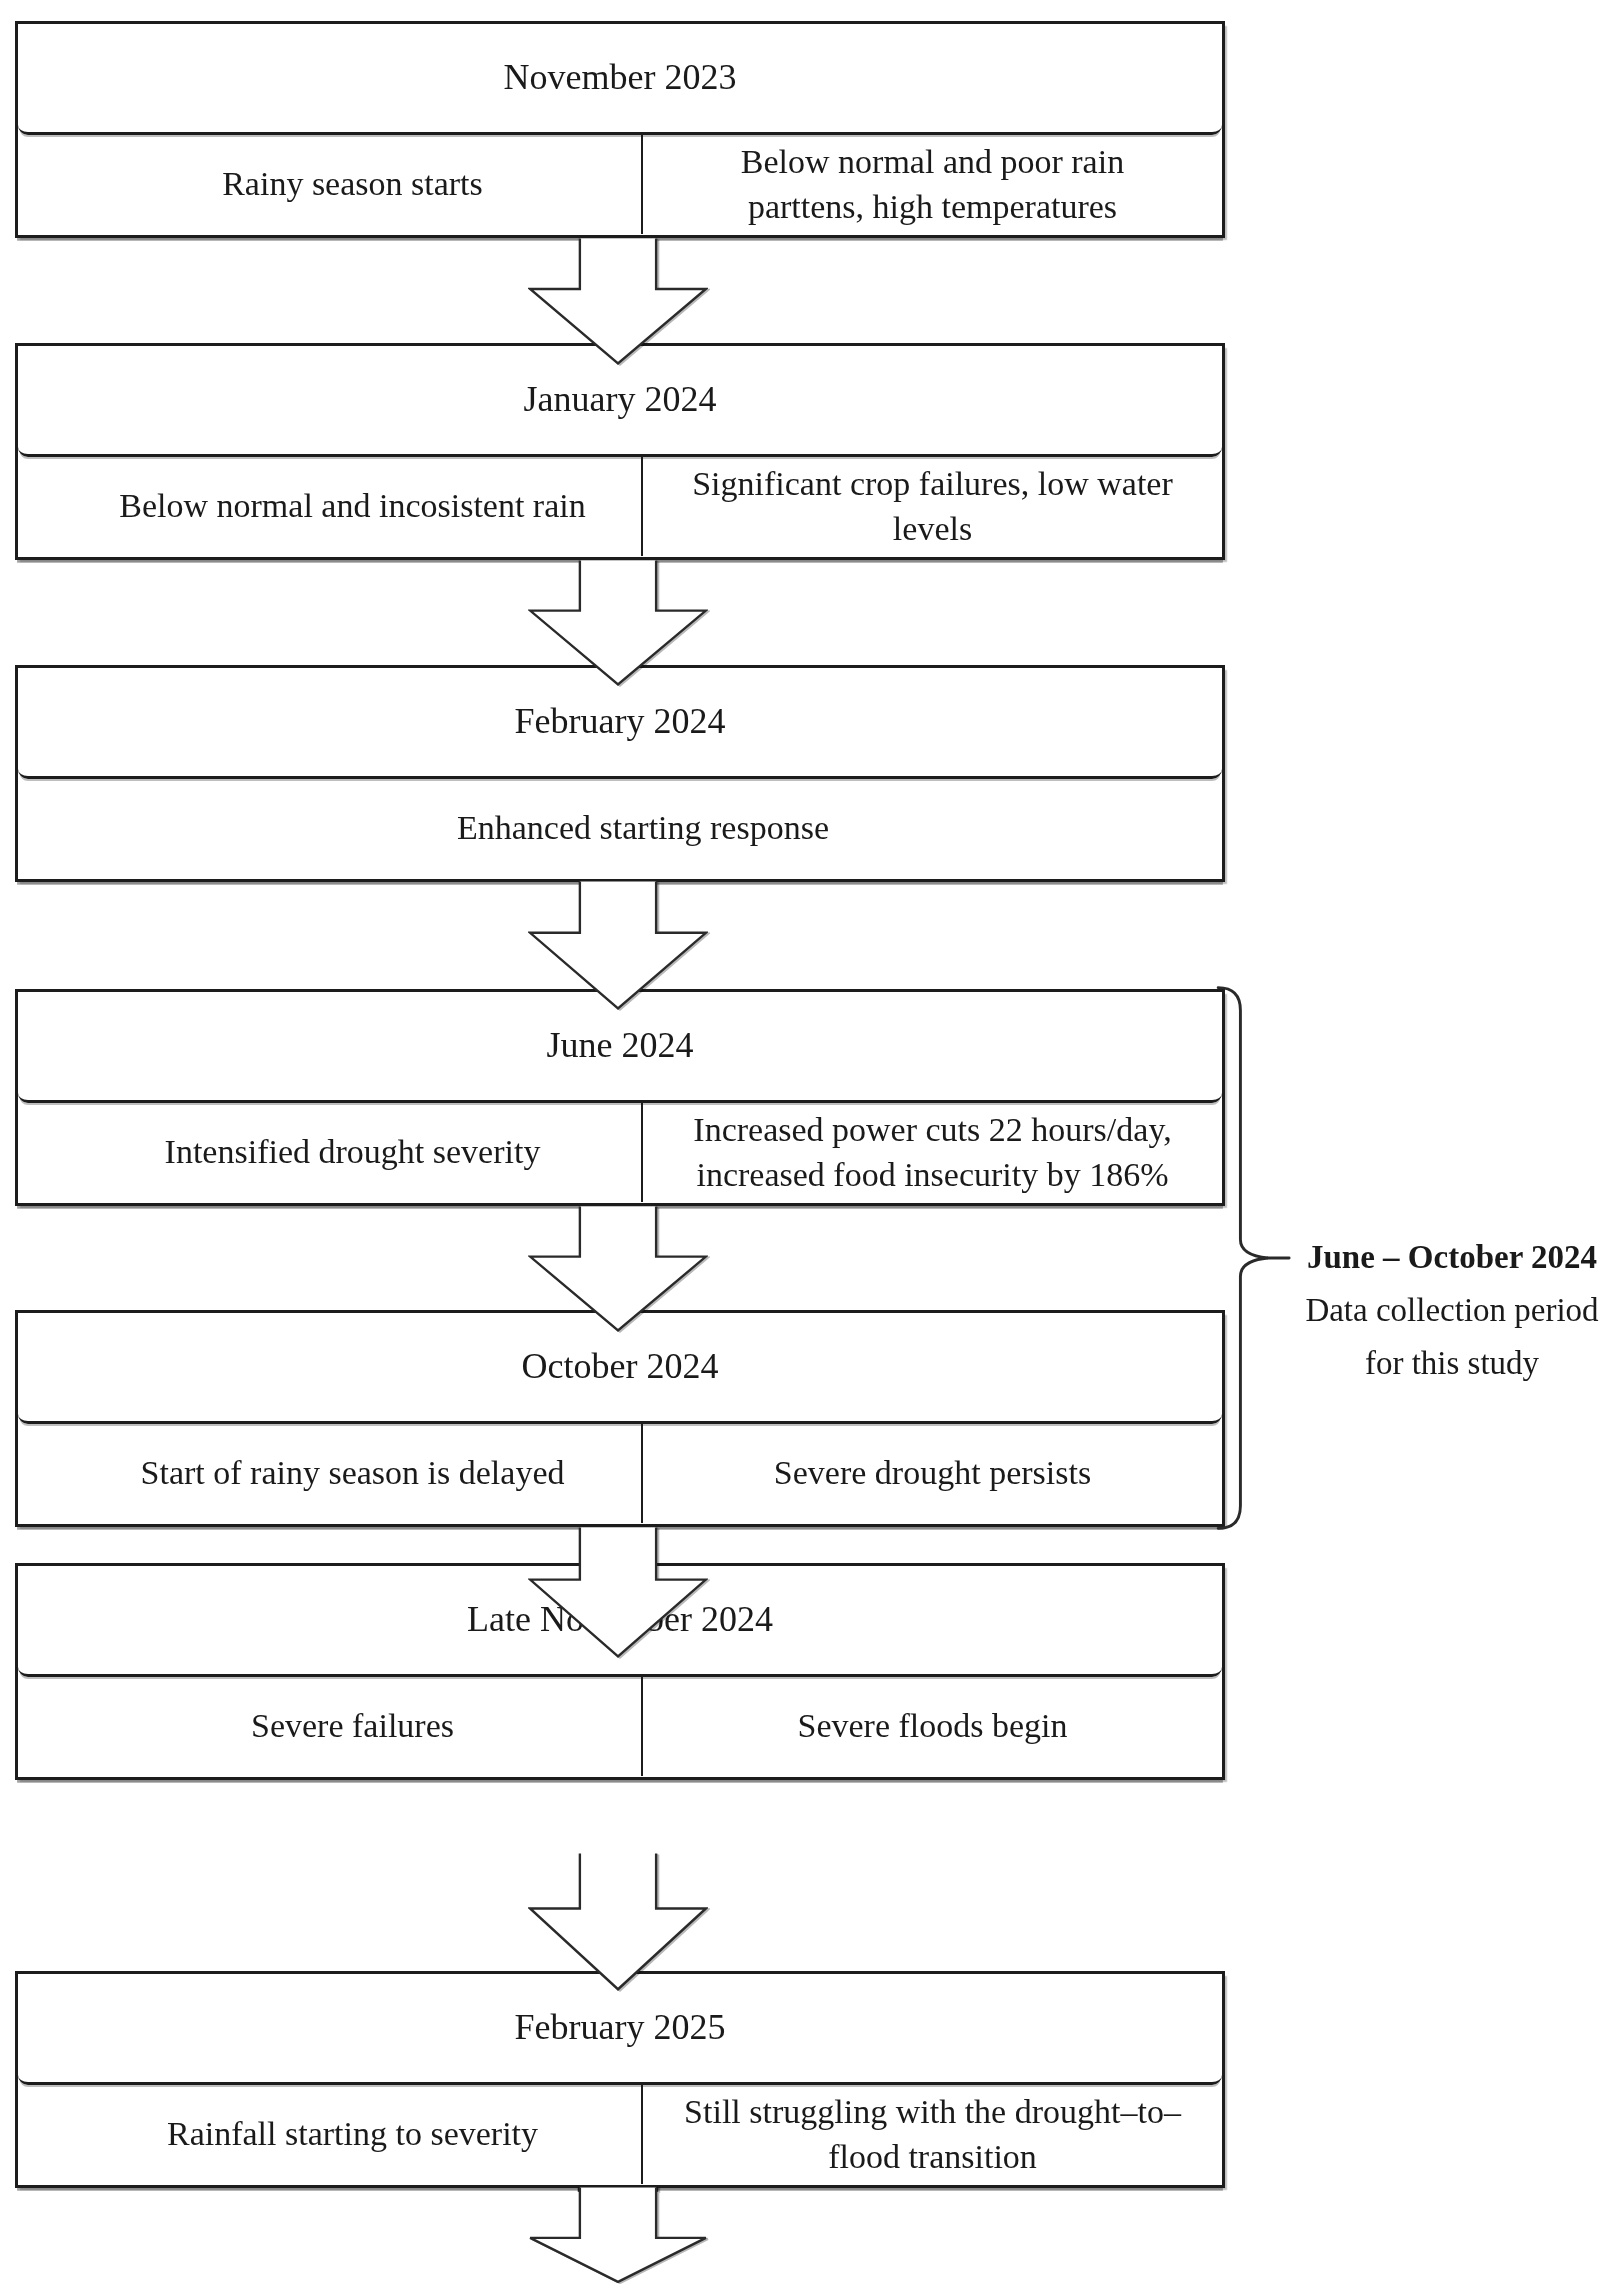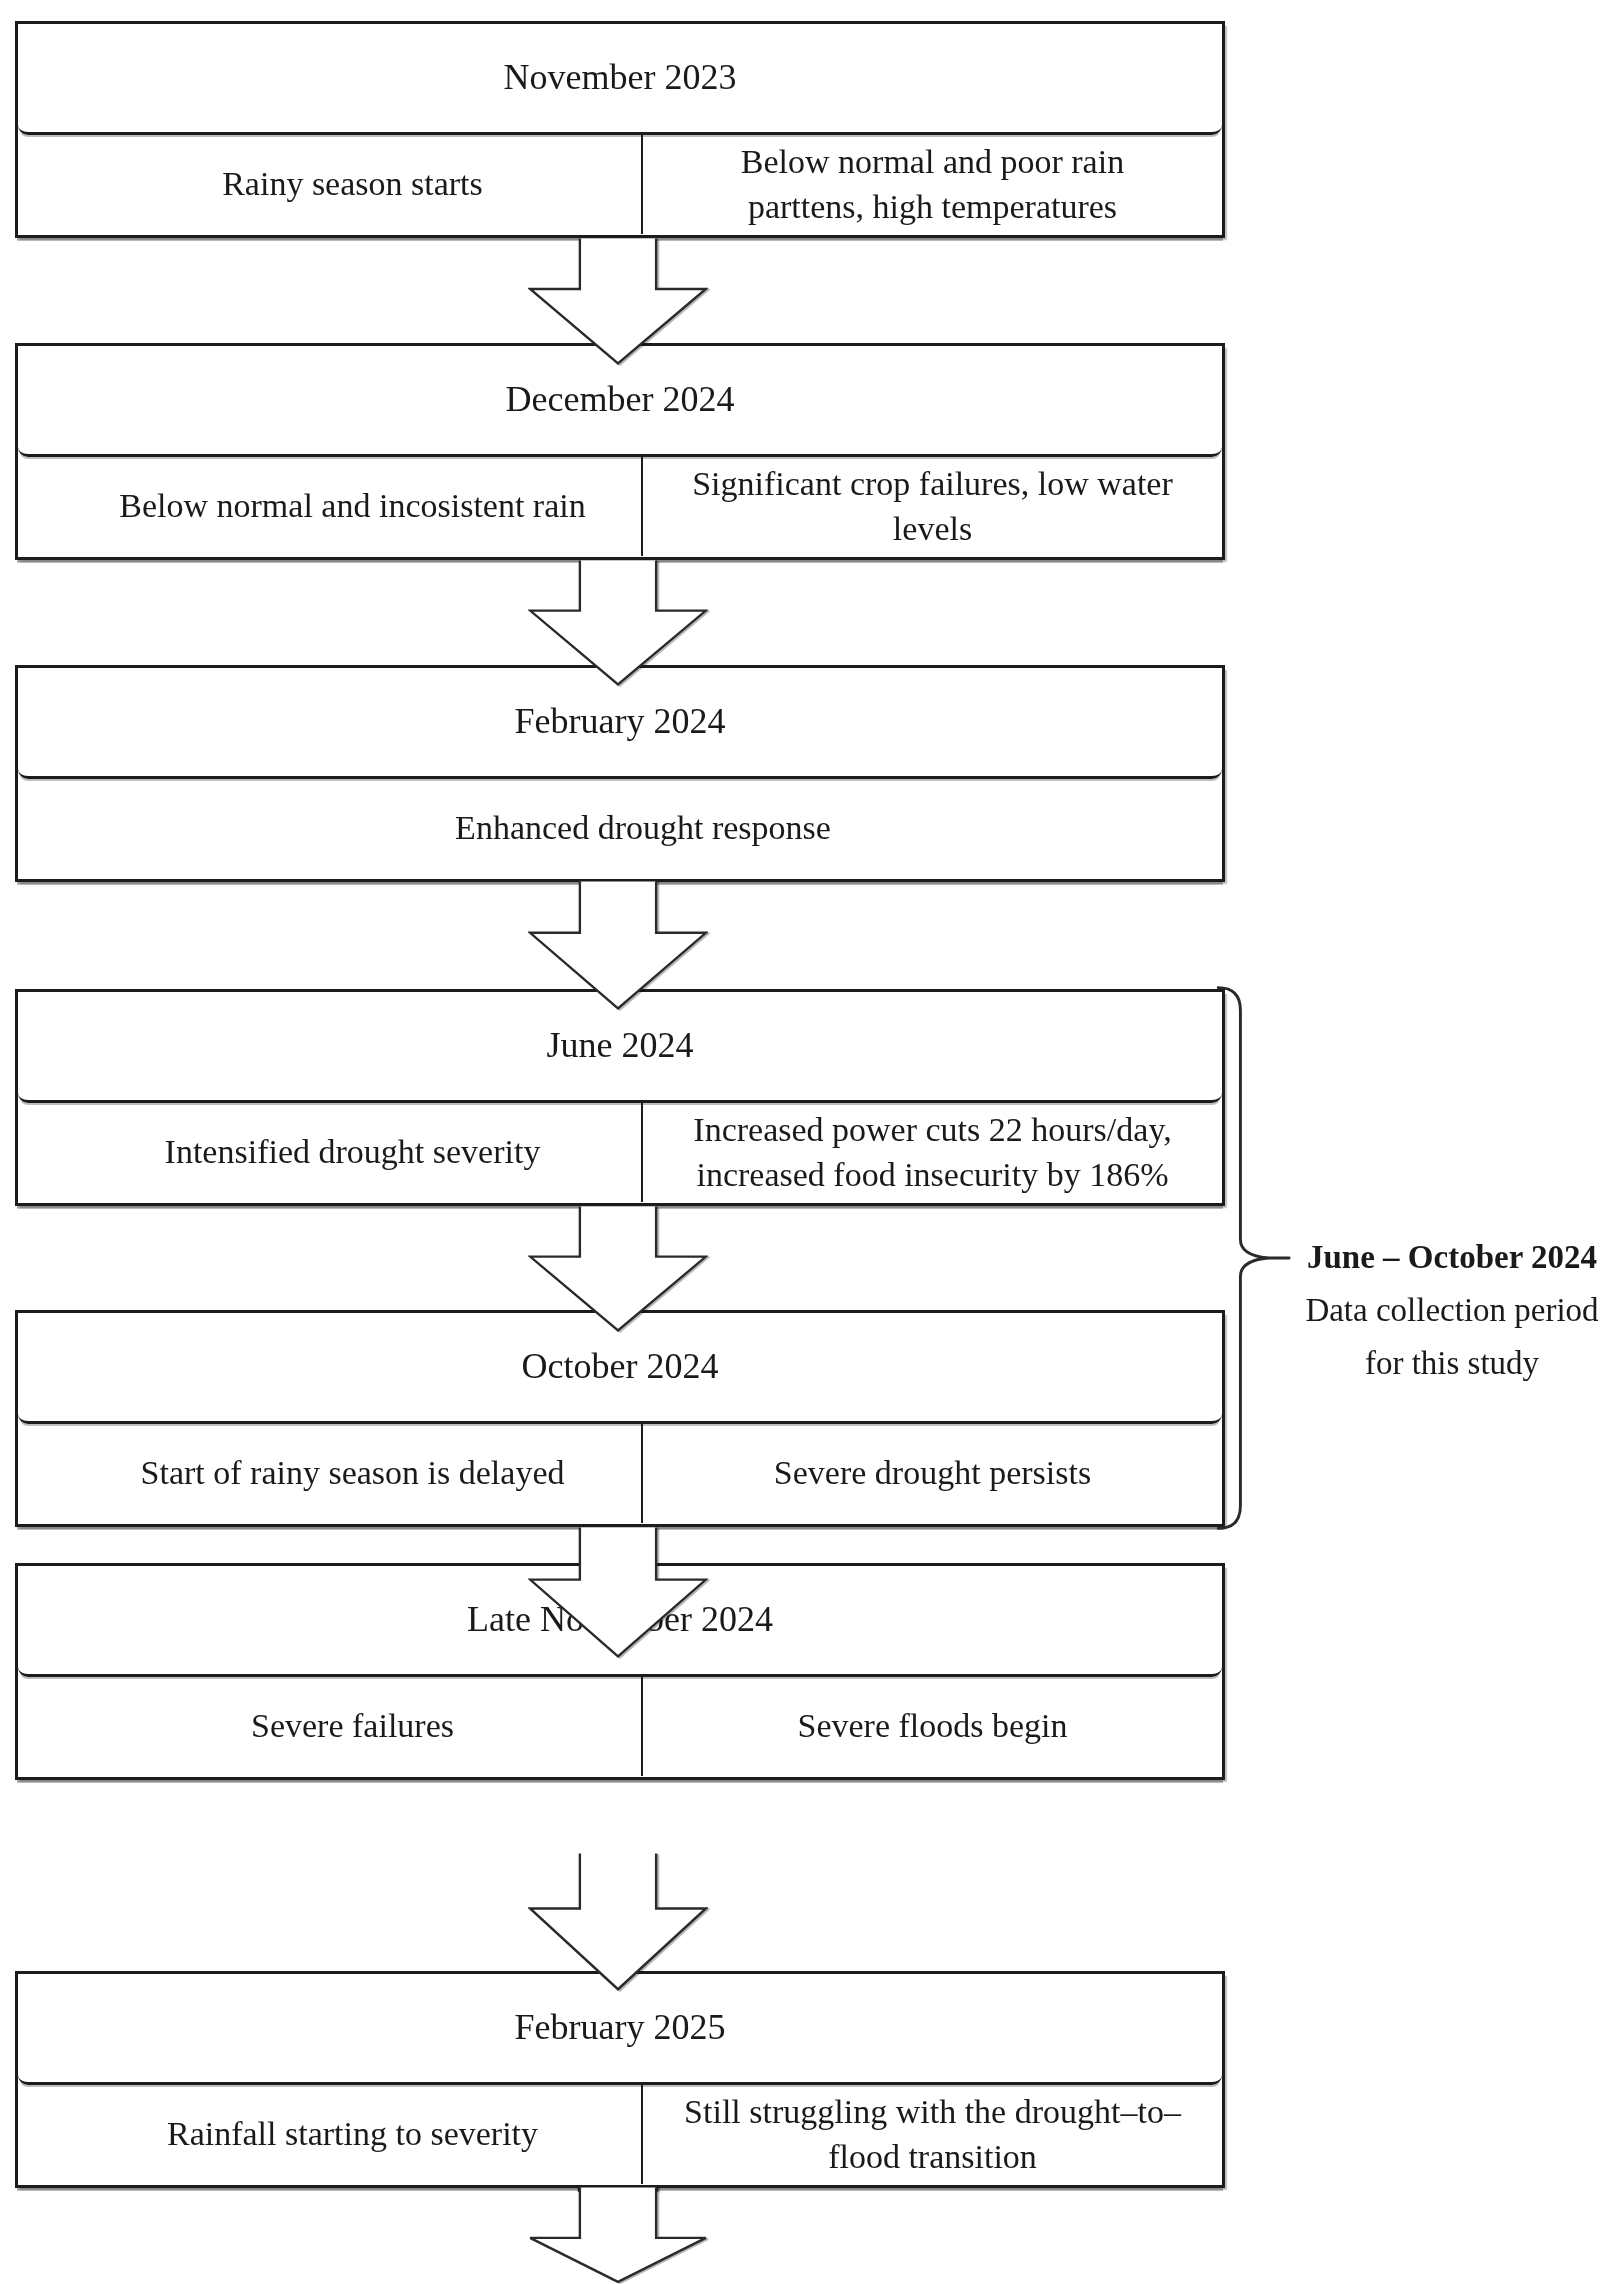--- a/index.html
+++ b/index.html
@@ -67,34 +67,34 @@
     <div class="tbox-cells">
       <div class="cell cell-left">Rainy season starts</div>
       <div class="cell cell-right">Below normal and poor rain parttens, high temperatures</div>
     </div>
   </div>
   <svg class="arrow" style="top:238px;height:127px" viewBox="0 0 340 244" preserveAspectRatio="none">
     <path d="M98,1 L98,98 L4,98 L170,241 L336,98 L242,98 L242,1"></path>
   </svg>
 
   <div class="tbox" style="top:343px">
-    <div class="tbox-title">December 2024</div>
+    <div class="tbox-title">January 2024</div>
     <div class="tbox-cells">
       <div class="cell cell-left">Below normal  and incosistent rain</div>
       <div class="cell cell-right">Significant crop failures, low water levels</div>
     </div>
   </div>
   <svg class="arrow" style="top:560px;height:126px" viewBox="0 0 340 244" preserveAspectRatio="none">
     <path d="M98,1 L98,98 L4,98 L170,241 L336,98 L242,98 L242,1"></path>
   </svg>
 
   <div class="tbox" style="top:665px">
     <div class="tbox-title">February 2024</div>
     <div class="tbox-cells">
-      <div class="cell cell-right">Enhanced drought response</div>
+      <div class="cell cell-right">Enhanced starting response</div>
     </div>
   </div>
   <svg class="arrow" style="top:881px;height:129px" viewBox="0 0 340 244" preserveAspectRatio="none">
     <path d="M98,1 L98,98 L4,98 L170,241 L336,98 L242,98 L242,1"></path>
   </svg>
 
   <div class="tbox" style="top:989px">
     <div class="tbox-title">June 2024</div>
     <div class="tbox-cells">
       <div class="cell cell-left">Intensified drought severity</div>

